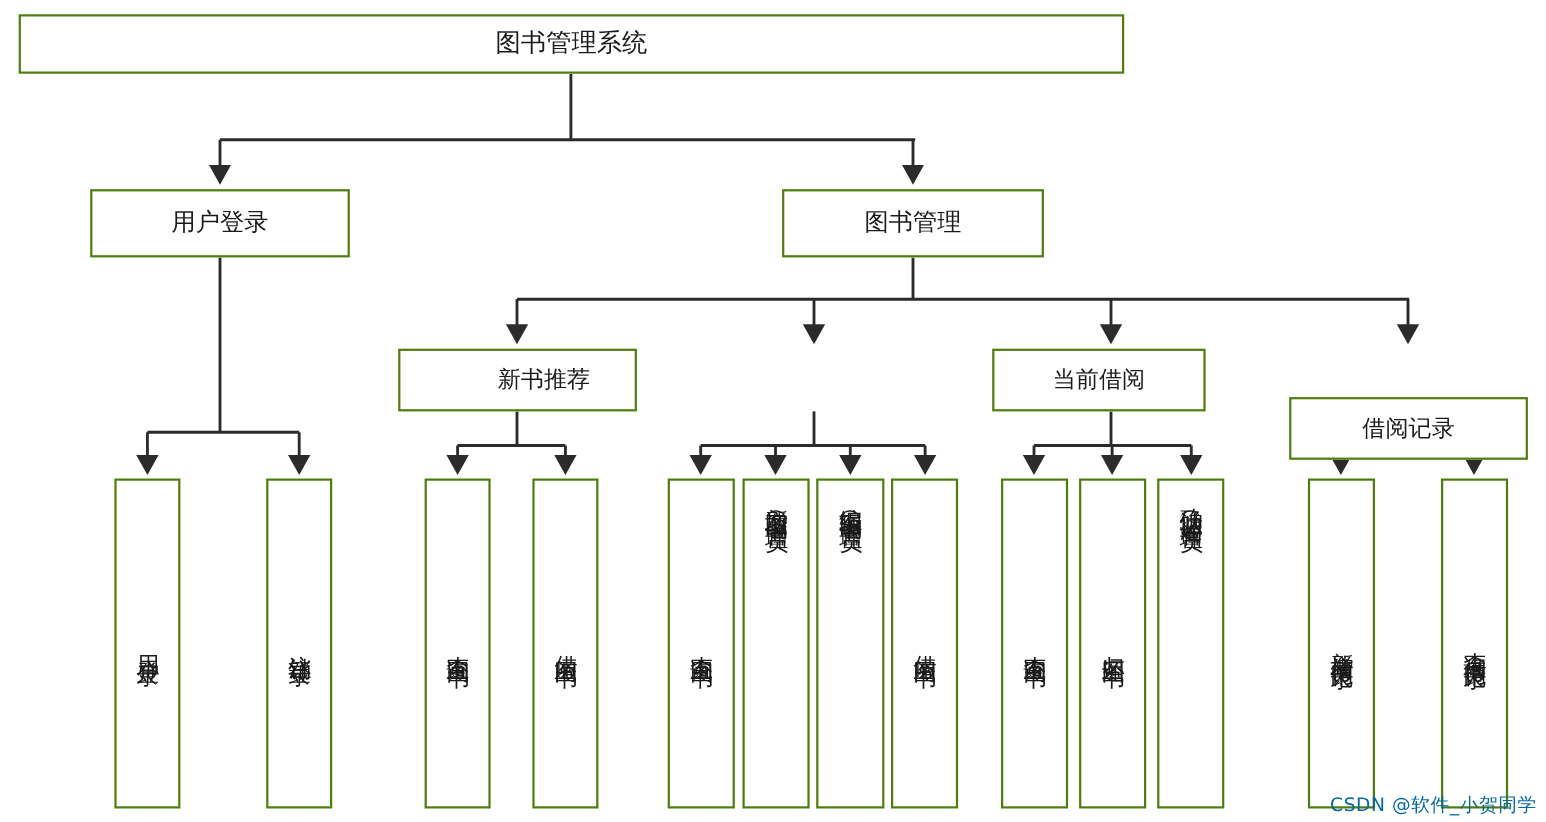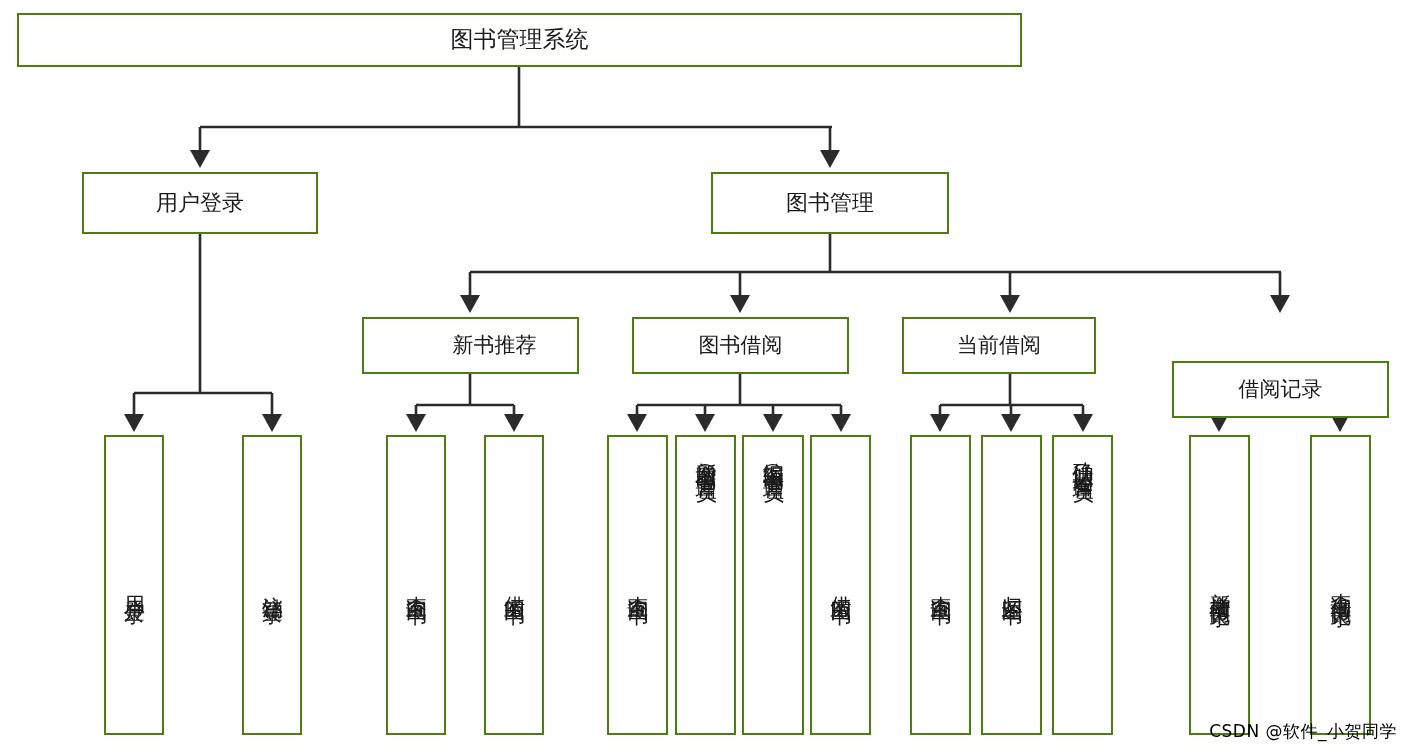--- a/index.html
+++ b/index.html
@@ -70,21 +70,21 @@
   }
   .node-leaf.leaf-short {
     align-items: center;
     padding-top: 0;
   }
   #watermark {
     position: absolute;
     right: 8px;
     bottom: 4px;
     font-size: 17px;
-    color: #000000;
+    color: #0369a1;
     white-space: nowrap;
     letter-spacing: 0.5px;
   }
 </style>
 </head>
 <body>
 
 <div id="diagram-canvas">
 
   <svg id="edge-layer" viewBox="0 0 1405 747" xmlns="http://www.w3.org/2000/svg">
@@ -145,23 +145,20 @@
   <div class="node node-l2" style="left:82px; top:172px; width:236px; height:62px;">
     <span class="node-label">用户登录</span>
   </div>
   <div class="node node-l2" style="left:711px; top:172px; width:238px; height:62px;">
     <span class="node-label">图书管理</span>
   </div>
 
   <div class="node node-l3" style="left:362px; top:317px; width:217px; height:57px;padding-left:48px;">
     <span class="node-label">新书推荐</span>
   </div>
-  <div class="node node-l3" style="left:632px; top:317px; width:217px; height:57px;">
-    <span class="node-label">图书借阅</span>
-  </div>
   <div class="node node-l3" style="left:902px; top:317px; width:194px; height:57px;">
     <span class="node-label">当前借阅</span>
   </div>
   <div class="node node-l3" style="left:1172px; top:317px; width:217px; height:57px;margin-top:44px;">
     <span class="node-label">借阅记录</span>
   </div>
 
   <div class="node node-leaf leaf-short" style="left:104px; top:435px; width:60px; height:300px;">
     <span class="node-label">用户登录</span>
   </div>

